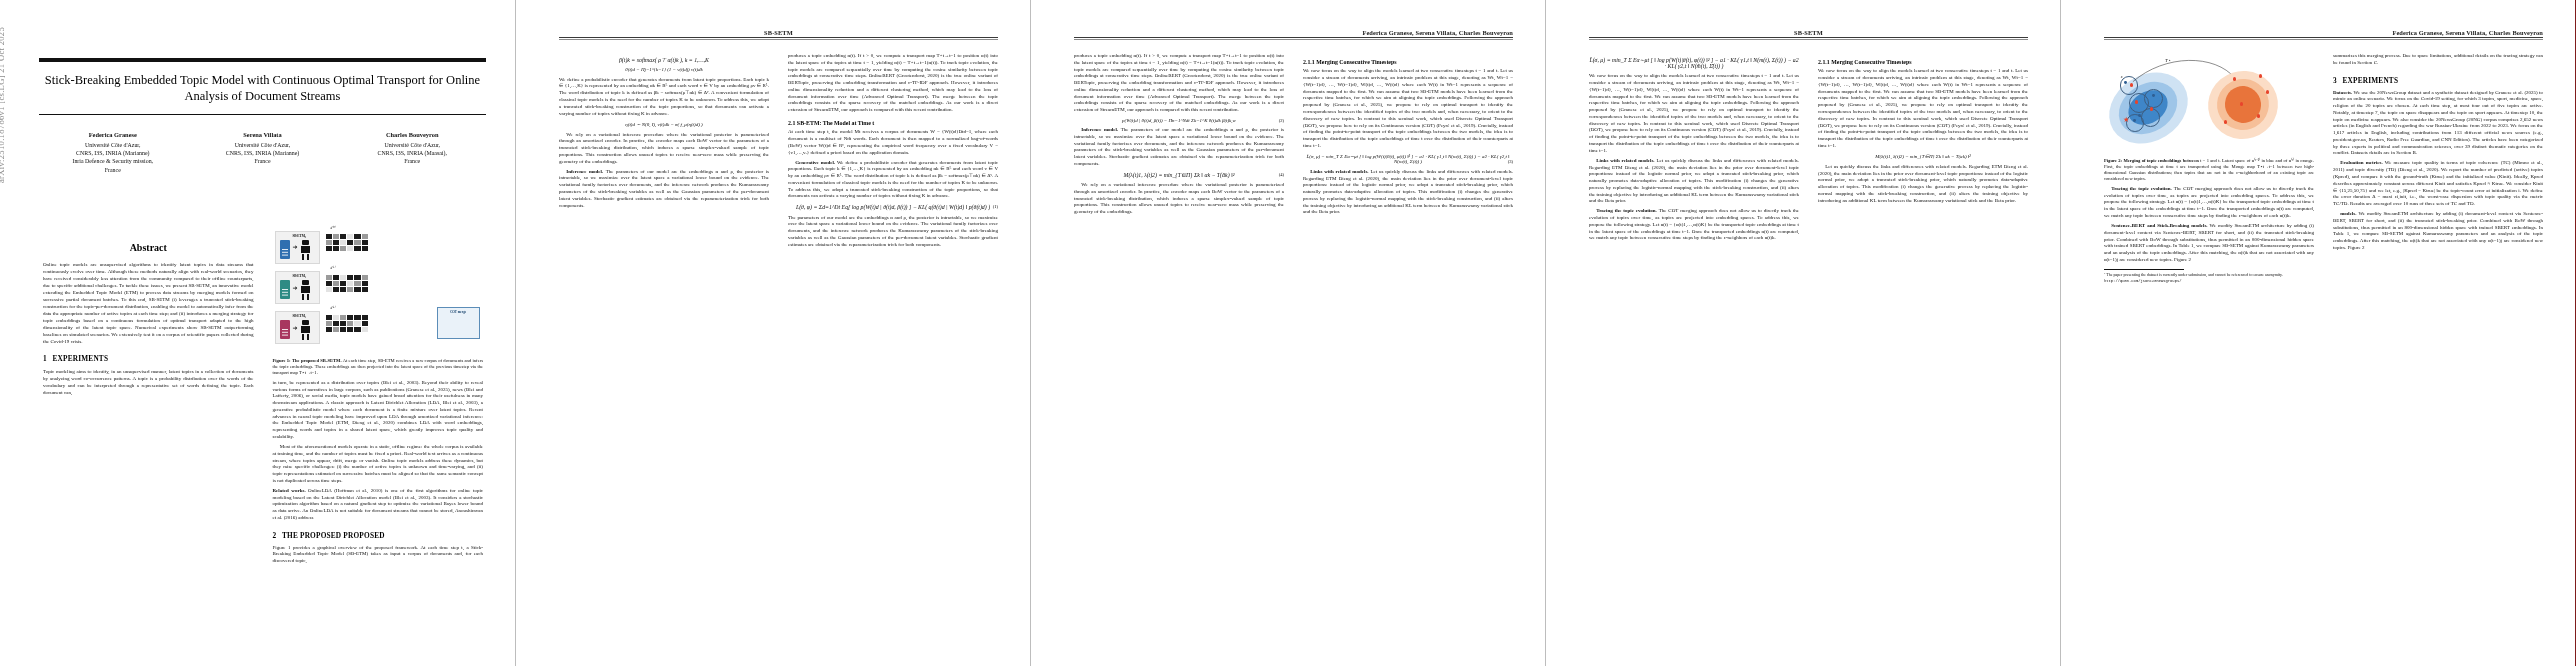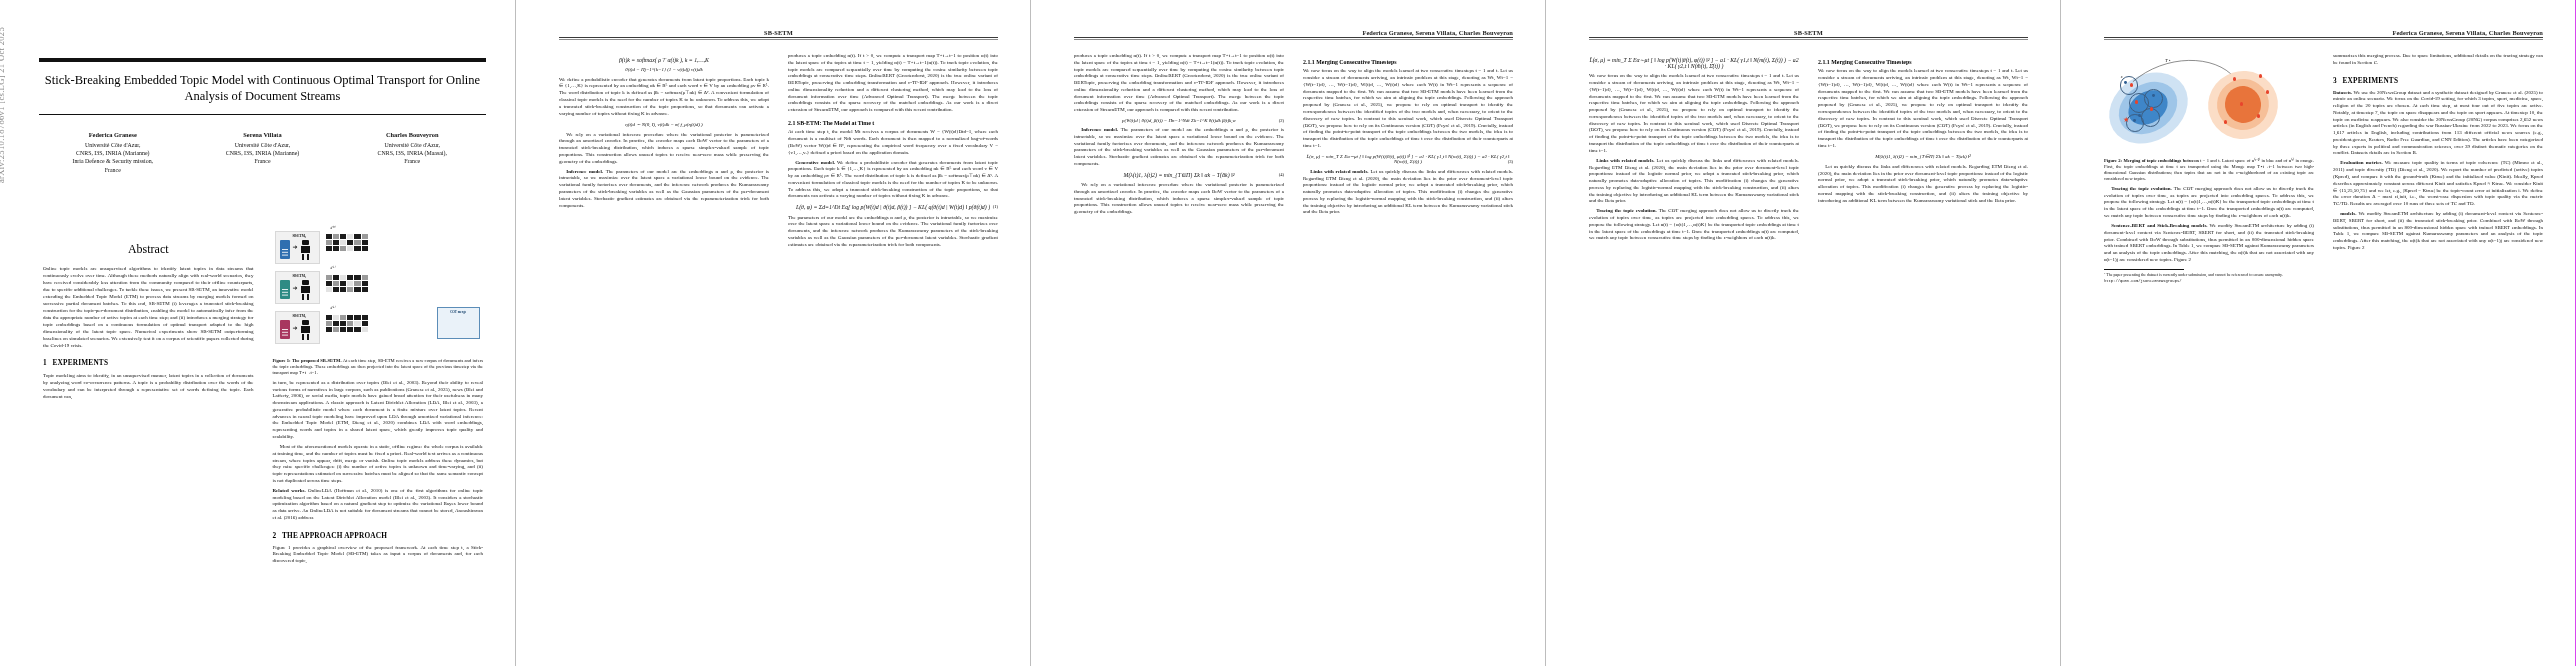--- a/index.html
+++ b/index.html
@@ -1,36 +1,36 @@
 <!DOCTYPE html>
 <html style="font-size:9px"><head>
 <meta charset="utf-8">
 <style>
   html,body{margin:0;padding:0;background:#9a9a9a;}
   body{font-family:"Liberation Serif",serif;}
-  .sheet-row{width:2576px;height:667px;display:flex;background:#d946ef;}
+  .sheet-row{width:2576px;height:667px;display:flex;background:#7f1d1d;}
   .page{width:515px;height:667px;background:#ffffff;position:relative;overflow:hidden;box-sizing:border-box;}
   .page + .page{border-left:0.6px solid #bdbdbd;}
 
   
   .runhead{position:absolute;top:29px;left:43px;right:32px;height:12.2px;}
   .runhead .txt{font-size:6.4px;text-align:center;letter-spacing:0.1px;color:#1a1a1a;font-family:"Liberation Serif",serif;font-weight:600;}
   .runhead .rule{margin-top:1.1px;border-top:0.9px solid #3a3a3a;border-bottom:0.4px solid #8c8c8c;height:1.1px;}
   .runhead.right .txt{text-align:right;}
 
   
   .titlewrap{position:absolute;left:39px;right:29px;top:58px;}
   .rule-thick{height:3.9px;background:#111;}
   .rule-thin{height:1.4px;background:#111;margin-top:0;}
   .paper-title{font-size:12.5px;line-height:1.32;text-align:center;color:#000;margin:10px 3.3px 9px 3.3px;font-family:"Liberation Serif",serif;}
   .authors{display:flex;justify-content:space-between;margin-top:14.5px;padding:0 3.3px;}
   .author{width:32%;text-align:center;font-size:5.9px;line-height:1.42;color:#111;}
   .author .nm{font-weight:bold;font-size:6.4px;display:block;margin-bottom:1.7px;}
 
-  .abshead{text-align:center;font-weight:normal;font-size:12px;margin:20px 0 7.8px 0;}
+  .abshead{text-align:center;font-weight:bold;font-size:10px;margin:20px 0 7.8px 0;}
   .sect{font-weight:bold;font-size:7.3px;margin:9px 0 5px 0;letter-spacing:0.2px;}
   .sect .num{margin-right:5.6px;}
   .subsect{font-weight:bold;font-size:5.9px;margin:6.1px 0 3.3px 0;}
   .runin{font-weight:bold;}
 
   p.body{font-size:5px;line-height:1.355;text-align:justify;margin:0 0 3.3px 0;color:#0d0d0d;
          -webkit-hyphens:auto;hyphens:auto;word-spacing:.02em;}
   p.body.ind{text-indent:7.2px;}
   .abscol p.body{font-size:5px;line-height:1.40;}
 
@@ -260,21 +260,21 @@
 
         <p class="body">in turn, be represented as a distribution over topics (Blei et al., 2003). Beyond their ability to reveal various forms of narratives in large corpora, such as publications (Granese et al., 2025), news (Blei and Lafferty, 2006), or social media, topic models have gained broad attention for their usefulness in many downstream applications. A classic approach is Latent Dirichlet Allocation (LDA, Blei et al., 2003), a generative probabilistic model where each document is a finite mixture over latent topics. Recent advances in neural topic modeling have improved upon LDA through amortized variational inference: the Embedded Topic Model (ETM, Dieng et al., 2020) combines LDA with word embeddings, representing words and topics in a shared latent space, which greatly improves topic quality and scalability.</p>
         <p class="body ind">Most of the aforementioned models operate in a static, offline regime: the whole corpus is available at training time, and the number of topics must be fixed a priori. Real-world text arrives as a continuous stream, where topics appear, drift, merge or vanish. Online topic models address these dynamics, but they raise specific challenges: (i) the number of active topics is unknown and time-varying, and (ii) topic representations estimated on successive batches must be aligned so that the same semantic concept is not duplicated across time steps.</p>
 
         <p class="body">
           <span class="runin">Related works.</span>
           <span>OnlineLDA (Hoffman et al., 2010) is one of the first algorithms for online topic modeling based on the Latent Dirichlet Allocation model (Blei et al., 2003). It considers a stochastic optimization algorithm based on a natural gradient step to optimize the variational Bayes lower bound as data arrive. An OnlineLDA is not suitable for document streams that cannot be stored, Anoushiravan et al. (2016) address</span>
         </p>
 
         <div class="sect">
-          <span class="num">2</span><span>THE APPROACH APPROACH</span>
+          <span class="num">2</span><span>THE PROPOSED PROPOSED</span>
         </div>
         <p class="body">Figure 1 provides a graphical overview of the proposed framework. At each time step t, a Stick-Breaking Embedded Topic Model (SB-ETM) takes as input a corpus of documents and, for each discovered topic,</p>
       </div>
     </div>
   </div>
 
   <div class="page">
     <div class="runhead">
       <div class="txt">SB-SETM</div>
       <div class="rule"></div>

